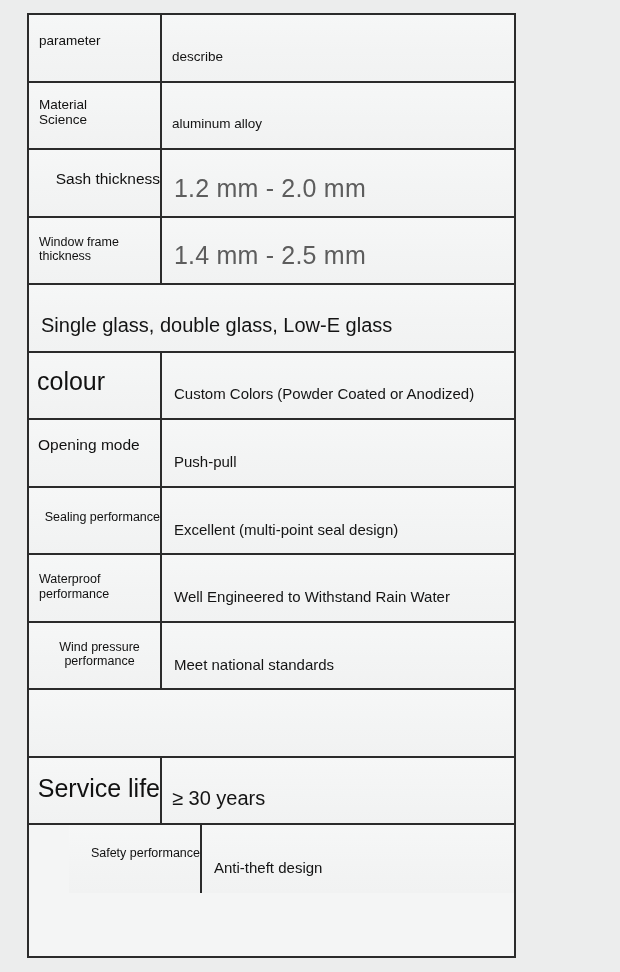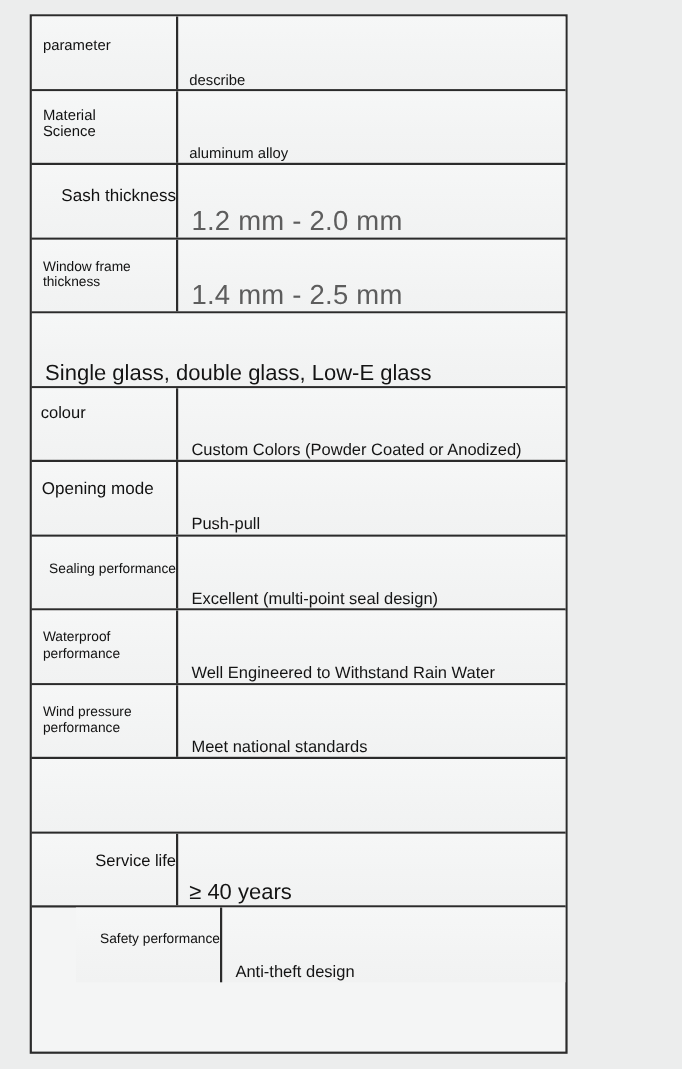--- a/index.html
+++ b/index.html
@@ -48,21 +48,21 @@
     display: flex;
     align-items: flex-start;
     padding: 0;
     overflow: visible;
     position: relative;
   }
   .cell-value {
     flex: 1 1 auto;
     box-sizing: border-box;
     display: flex;
-    align-items: flex-end;
+    align-items: center;
     position: relative;
     overflow: visible;
   }
 
   .label-text {
     display: block;
     width: 100%;
     color: #111111;
     white-space: pre-line;
     line-height: 1.18;
@@ -71,21 +71,21 @@
     display: block;
     color: #141414;
     white-space: nowrap;
     line-height: 1.15;
   }
 
   
   .lbl-s  { font-size: 12.5px; }
   .lbl-m  { font-size: 13.5px; }
   .lbl-l  { font-size: 15.5px; }
-  .lbl-xl { font-size: 15px; }
+  .lbl-xl { font-size: 25px; }
 
   .al-left   { text-align: left; }
   .al-center { text-align: right; }
 
   
   .val-s   { font-size: 13.5px; }
   .val-m   { font-size: 15px; }
   .val-dim { font-size: 25px; color: #5d5d5d; letter-spacing: .2px; }
   .val-big { font-size: 20px; }
 
@@ -185,40 +185,40 @@
       <span class="label-text lbl-s al-left" style="padding:17px 0 0 10px;">Waterproof
 performance</span>
     </div>
     <div class="cell-value">
       <span class="value-text val-m" style="padding:18px 0 0 12px;">Well Engineered to Withstand Rain Water</span>
     </div>
   </div>
 
   <div class="row">
     <div class="cell-label">
-      <span class="label-text lbl-s al-left" style="padding:17px 0 0 10px;">Wind pressure
+      <span class="label-text lbl-s al-left" style="padding:17px 0 0 10px;text-align:center;">Wind pressure
 performance</span>
     </div>
     <div class="cell-value">
       <span class="value-text val-m" style="padding:18px 0 0 12px;">Meet national standards</span>
     </div>
   </div>
 
   <div class="row spanning">
     <div class="cell-value">
       <span class="value-text val-s" style="padding:22px 0 0 10px;">optimization design, with good heat insulation effect</span>
     </div>
   </div>
 
   <div class="row">
     <div class="cell-label">
       <span class="label-text lbl-xl al-center" style="padding:16px 0 0 0;">Service life</span>
     </div>
     <div class="cell-value">
-      <span class="value-text val-big" style="padding:16px 0 0 10px;">≥ 40 years</span>
+      <span class="value-text val-big" style="padding:16px 0 0 10px;">≥ 30 years</span>
     </div>
   </div>
 
   <div class="row">
     <div class="cell-label">
       <span class="label-text lbl-s al-center" style="padding:21px 0 0 0;">Safety performance</span>
     </div>
     <div class="cell-value">
       <span class="value-text val-m" style="padding:18px 0 0 12px;">Anti-theft design</span>
     </div>

